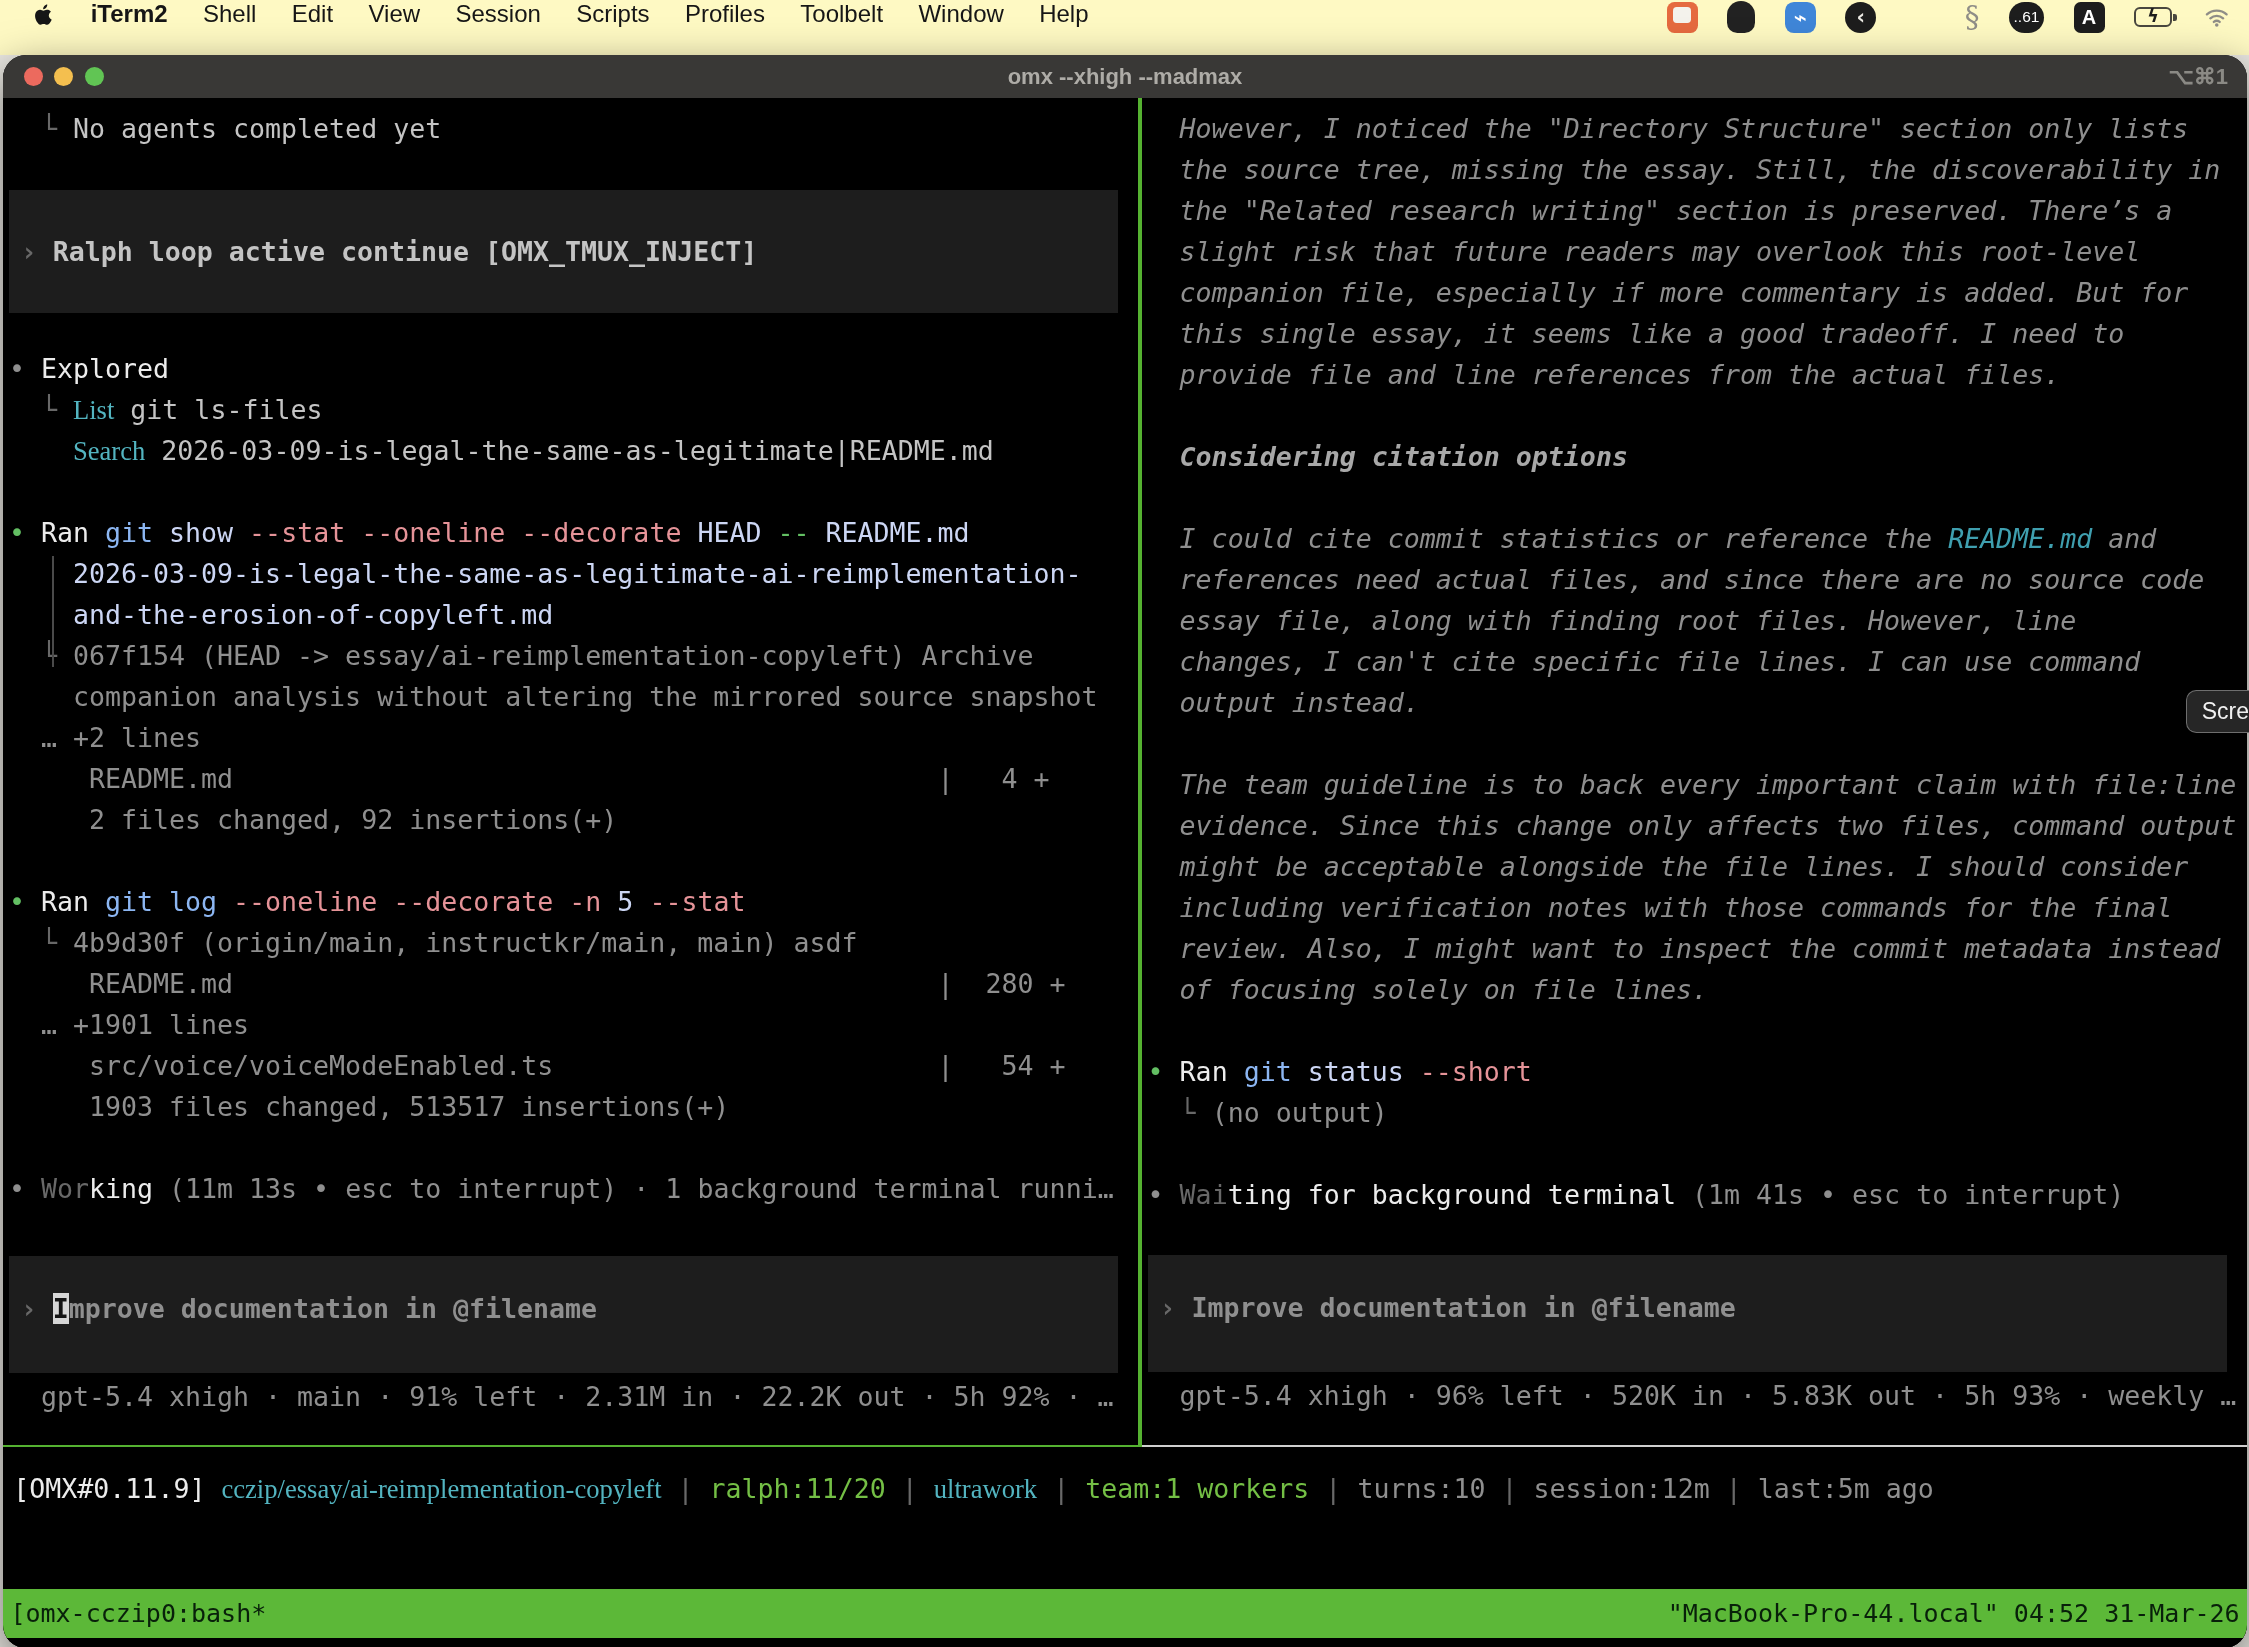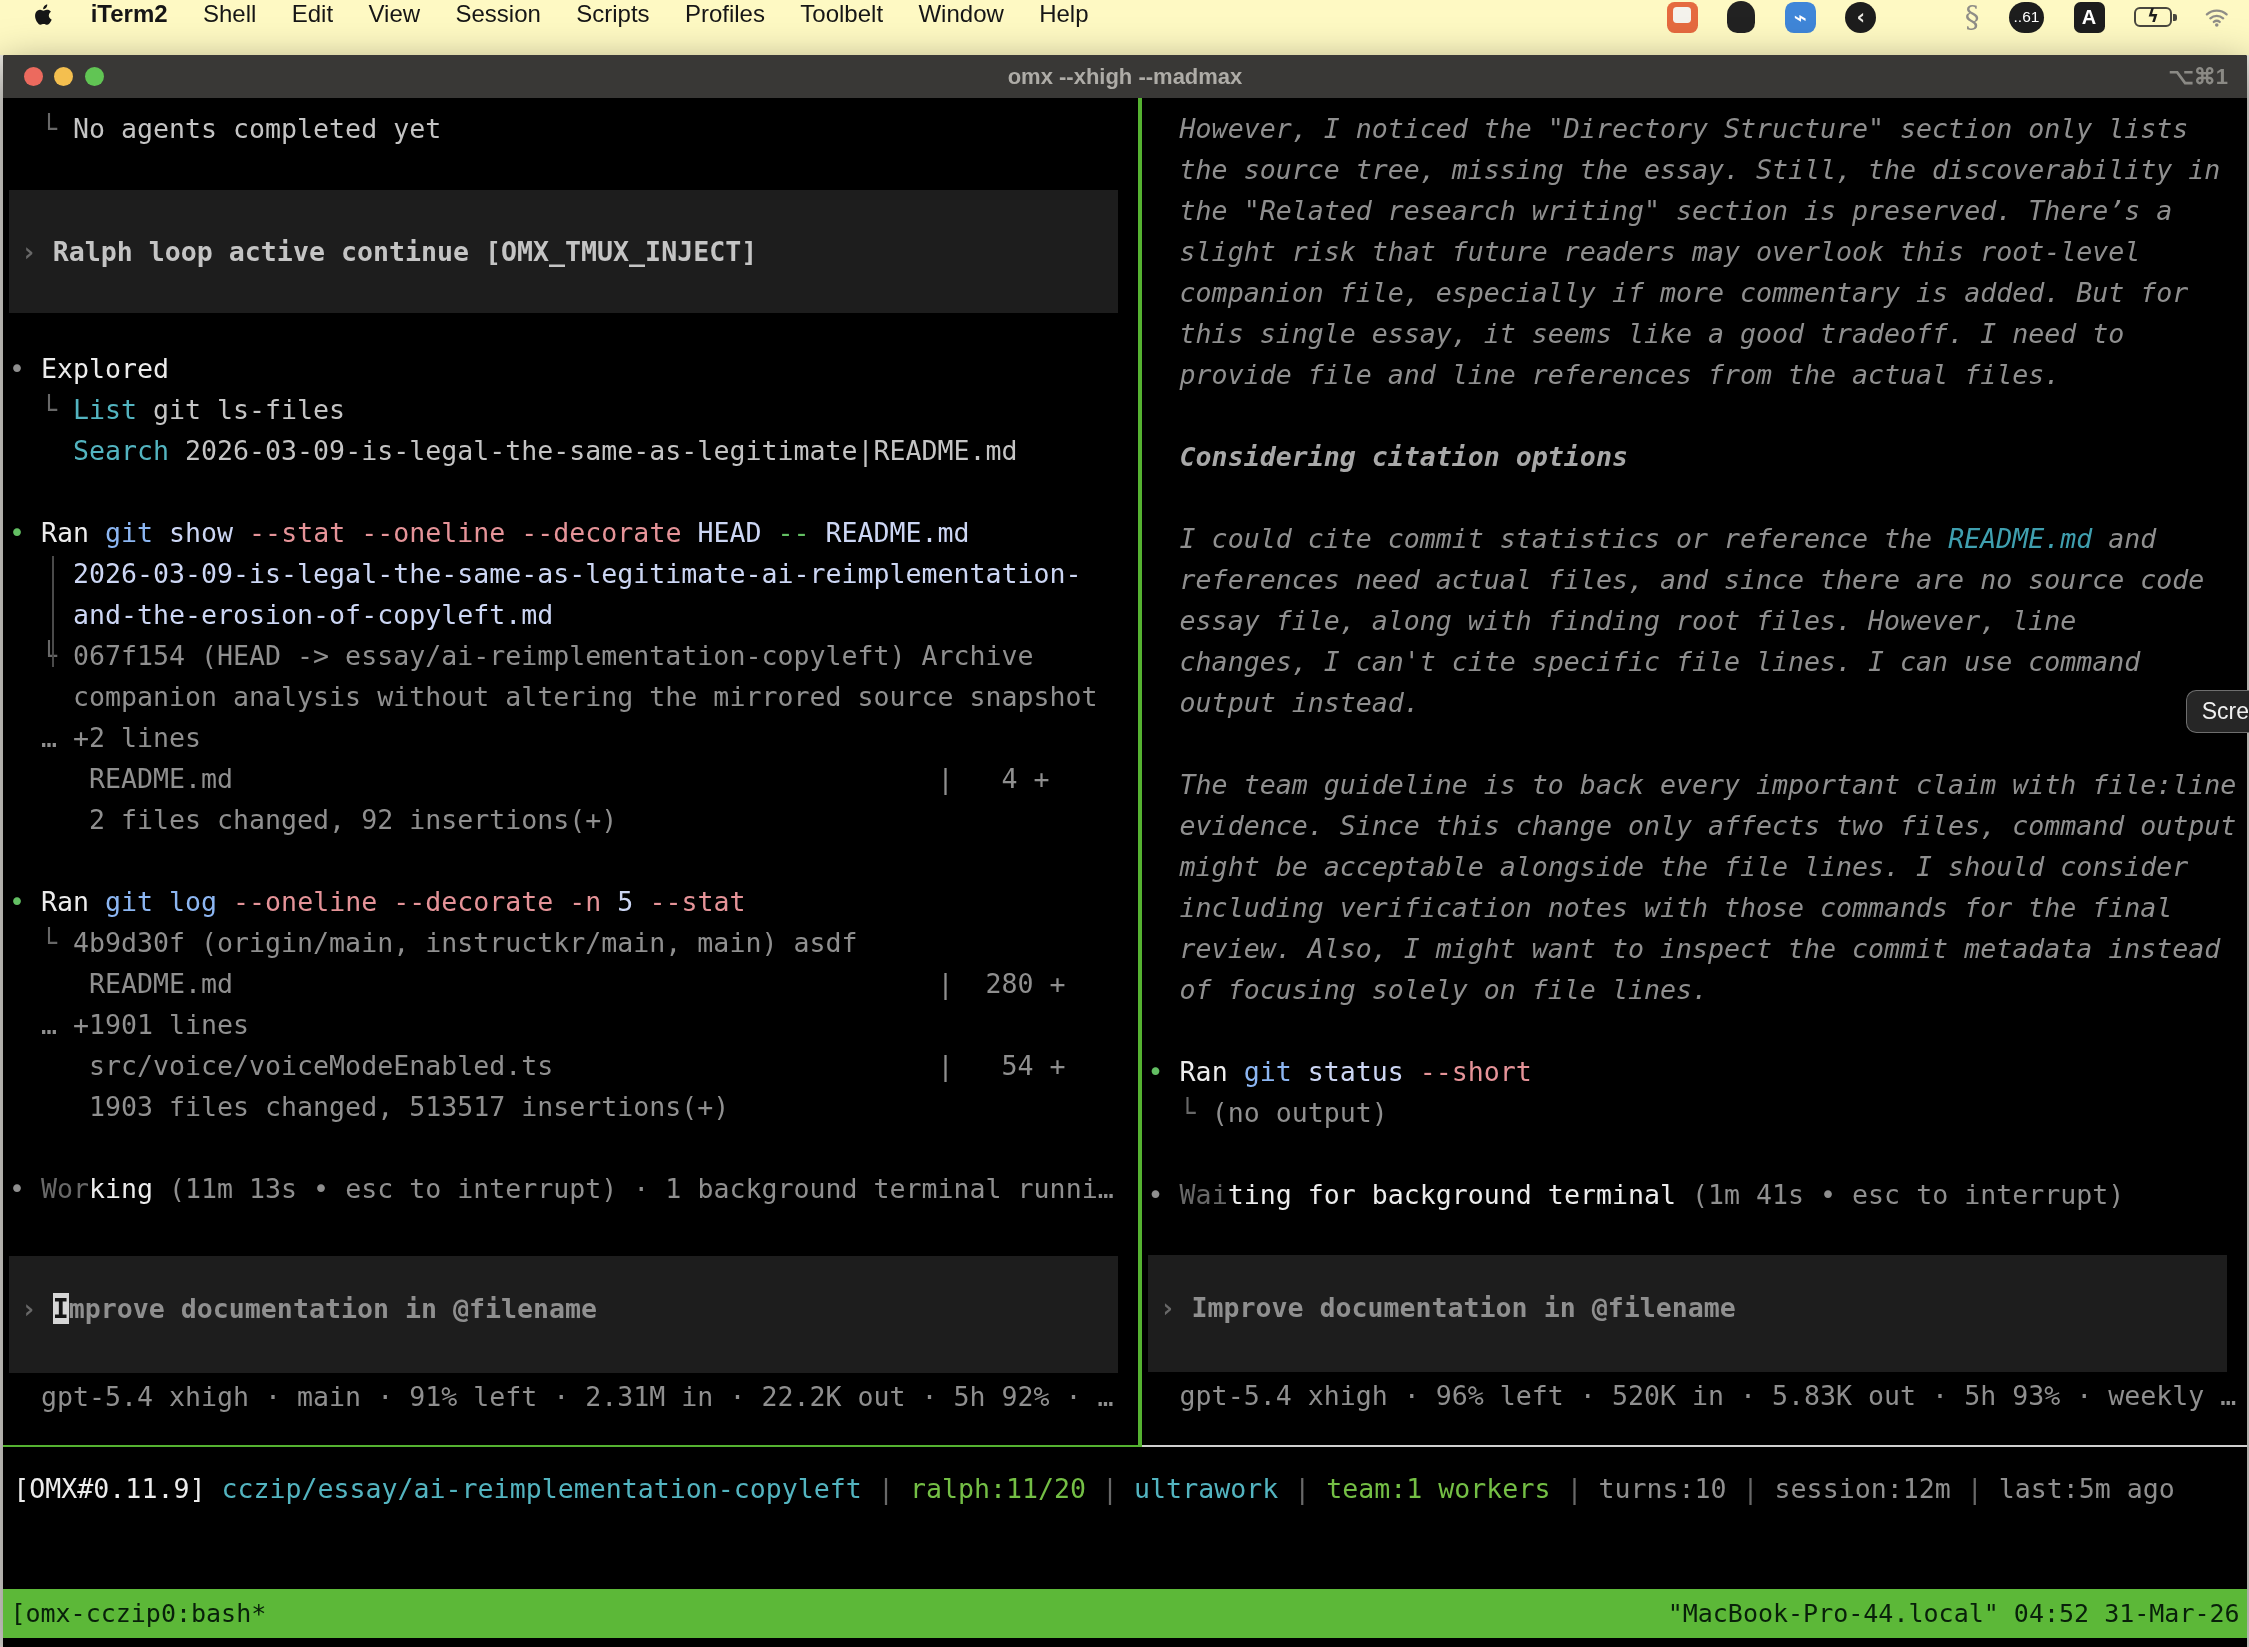--- a/index.html
+++ b/index.html
@@ -28,21 +28,21 @@
   .ic-dots i.lt{background:#b4b2ac;}
   .ic-squig{color:#8f8d87;font-size:29.5px;font-family:"DejaVu Serif",serif;}
   .ic-badge61{min-width:35px;height:31px;background:#1d1d1d;border-radius:15.5px;color:#fff;
     font-family:"Liberation Sans",sans-serif;font-size:15.5px;display:flex;align-items:center;justify-content:center;padding:0 4.4px;}
   .ic-lang{width:31px;height:31px;background:#1d1d1d;border-radius:6.6px;color:#fff;font-weight:bold;
     font-family:"Liberation Sans",sans-serif;font-size:20px;display:flex;align-items:center;justify-content:center;}
   .ic-batt{position:relative;width:38px;height:20.7px;border:2.2px solid #49473f;border-radius:5.9px;display:flex;align-items:center;justify-content:center;}
   .ic-batt:after{content:"";position:absolute;right:-6.6px;top:5.2px;width:3.7px;height:7.4px;background:#49473f;border-radius:0 2.2px 2.2px 0;}
   .ic-batt .bolt{color:#1d1d1d;font-size:17.7px;font-family:"DejaVu Sans",sans-serif;font-weight:bold;line-height:1;}
   
-  .window{position:absolute;top:55px;left:3px;width:2244px;height:1593px;background:#000;border-radius:2px;overflow:hidden;
+  .window{position:absolute;top:55px;left:3px;width:2244px;height:1593px;background:#000;border-radius:23px;overflow:hidden;
     box-shadow:0 14.8px 44px rgba(0,0,0,.5);}
   .titlebar{height:43px;background:#393836;display:flex;align-items:center;position:relative;
     font-family:"Liberation Sans",sans-serif;}
   .tl{display:flex;gap:11.8px;margin-left:20.7px;}
   .tl i{width:19px;height:19px;border-radius:50%;}
   .tl .r{background:#ec6a5e;} .tl .y{background:#f4bf4f;} .tl .g{background:#61c554;}
   .wtitle{position:absolute;left:0;right:0;text-align:center;color:#aeaca7;font-size:22px;font-weight:bold;}
   .wshort{position:absolute;right:19px;color:#8b8a85;font-size:22px;font-weight:bold;}
   
   .term{position:absolute;top:43px;left:0;right:0;bottom:0;background:#000;
@@ -56,21 +56,21 @@
   .bl{height:41px;} .g48{height:35px;} .g64{height:47px;} .g54{height:40px;} .g4{height:3px;}
   .it .tk-g,.it .tk-cy2,.it .tk-bi{font-style:italic;}
   .box{background:#1d1d1d;margin-right:20px;font-weight:bold;}
   .ralphbox{height:123px;display:flex;align-items:center;padding-left:11.8px;}
   .promptbox{height:117px;padding:32px 0 0 11.8px;}
   .treev{position:absolute;left:49px;top:458px;width:1.5px;height:111px;background:#4a4a4a;}
   
   .tk-w{color:#dcdcdc;} .tk-w2{color:#c4c4c4;}
   .tk-b{color:#ececec;font-weight:normal;}
   .tk-g{color:#8f8f8f;} .tk-dg{color:#686868;}
-  .tk-cy{color:#53b4c0;} .tk-cy2{color:#3f9faf;}
+  .tk-cy{color:#53b4c0;font-family:Liberation Serif, serif;} .tk-cy2{color:#3f9faf;}
   .tk-bl{color:#8cb6f2;} .tk-lv{color:#ccd6f4;text-align:right;} .tk-pk{color:#e59398;}
   .tk-gn{color:#63bf63;} .tk-gn2{color:#74bf45;}
   .tk-bi{color:#a8a8a8;font-weight:bold;}
   .tk-cur{background:#d6d6d6;color:#141414;}
   
   .omxline{height:142px;padding:20.7px 0 0 10.3px;}
   .tmuxbar{height:49px;background:#5cb838;color:#08200a;display:flex;align-items:center;
     justify-content:space-between;padding:0 7.4px;font-size:25px;white-space:pre;}
   .winbottom{height:10.3px;background:#000;}
   

